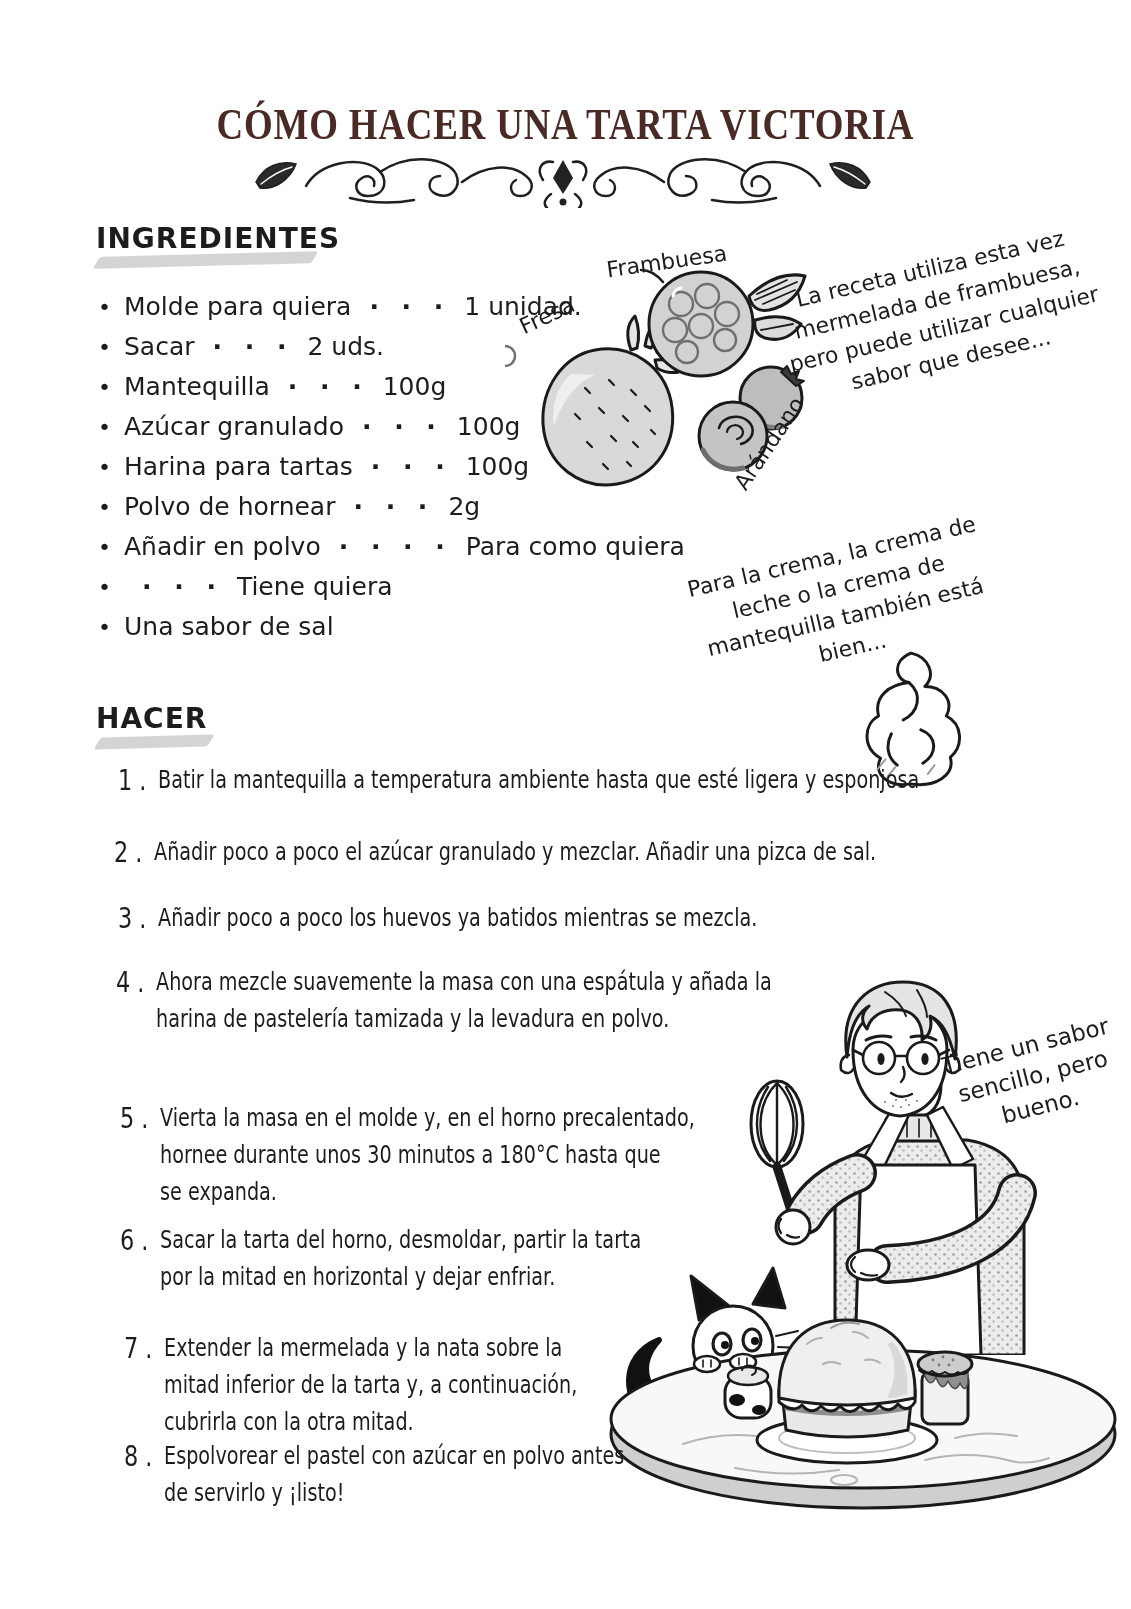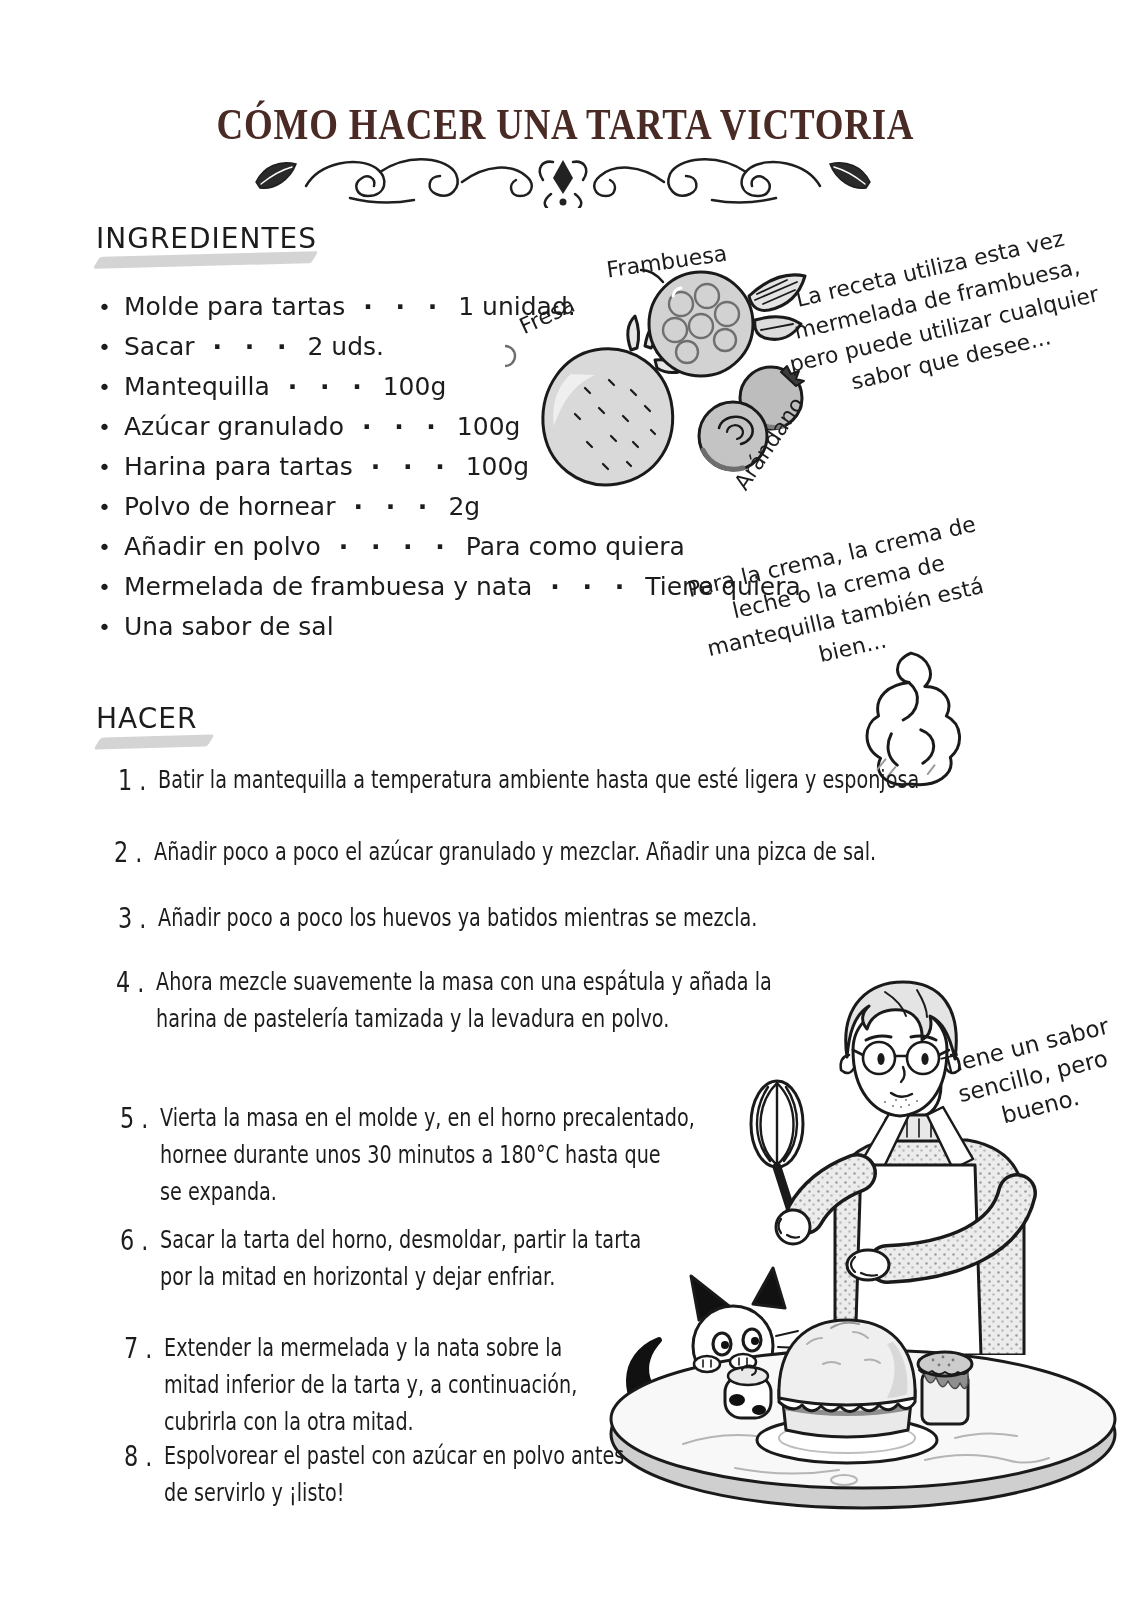--- a/index.html
+++ b/index.html
@@ -6,21 +6,21 @@
   body { background:#ffffff; font-family:"DejaVu Sans", sans-serif; color:#1c1c1c; }
   .page { position:relative; width:1131px; height:1609px; background:#ffffff; overflow:hidden; }
 
   
   .title-wrap { position:absolute; left:0; top:98px; width:100%; text-align:center; }
   .title { display:inline-block; font-family:"Liberation Serif", serif; font-weight:bold;
            font-size:45px; letter-spacing:1px; color:#4a2a25; transform:scaleX(.82); transform-origin:center; white-space:nowrap; }
   .divider { position:absolute; left:250px; top:150px; width:626px; height:58px; }
 
   
-  .sec-heading { position:absolute; left:96px; font-size:28px; font-weight:normal; letter-spacing:1px; z-index:3; }
+  .sec-heading { position:absolute; left:96px; font-size:28px; font-weight:bold; letter-spacing:1px; z-index:3; }
   .smudge { position:absolute; background:#c6c6c6; opacity:.75; border-radius:3px;
             transform:skewX(-32deg) rotate(-1.5deg); z-index:1; }
 
   
   .ingredients { position:absolute; left:98px; top:292px; z-index:3; }
   .ing-row { display:flex; align-items:baseline; height:40px; font-size:25px; white-space:nowrap; }
   .ing-bullet { width:26px; font-size:22px; }
   .ing-dots { letter-spacing:7px; margin:0 14px 0 18px; font-weight:bold; }
   .ing-value {}
 
@@ -83,21 +83,21 @@
       </g>
     </g>
   </svg>
 
   <div class="smudge" style="left:98px; top:254px; width:215px; height:12px;"></div>
   <h2 class="sec-heading" style="top:222px;">INGREDIENTES</h2>
 
   <div class="ingredients">
     <div class="ing-row">
       <span class="ing-bullet">•</span>
-      <span class="ing-name">Molde para tartas</span>
+      <span class="ing-name">Molde para quiera</span>
       <span class="ing-dots">· · ·</span>
       <span class="ing-value">1 unidad.</span>
     </div>
     <div class="ing-row">
       <span class="ing-bullet">•</span>
       <span class="ing-name">Sacar</span>
       <span class="ing-dots">· · ·</span>
       <span class="ing-value">2 uds.</span>
     </div>
     <div class="ing-row">
@@ -125,21 +125,20 @@
       <span class="ing-value">2g</span>
     </div>
     <div class="ing-row">
       <span class="ing-bullet">•</span>
       <span class="ing-name">Añadir en polvo</span>
       <span class="ing-dots">· · · ·</span>
       <span class="ing-value">Para como quiera</span>
     </div>
     <div class="ing-row">
       <span class="ing-bullet">•</span>
-      <span class="ing-name">Mermelada de frambuesa y nata</span>
       <span class="ing-dots">· · ·</span>
       <span class="ing-value">Tiene quiera</span>
     </div>
     <div class="ing-row">
       <span class="ing-bullet">•</span>
       <span class="ing-name">Una sabor de sal</span>
     </div>
   </div>
 
   <svg class="berries-svg" viewBox="0 0 320 270">

